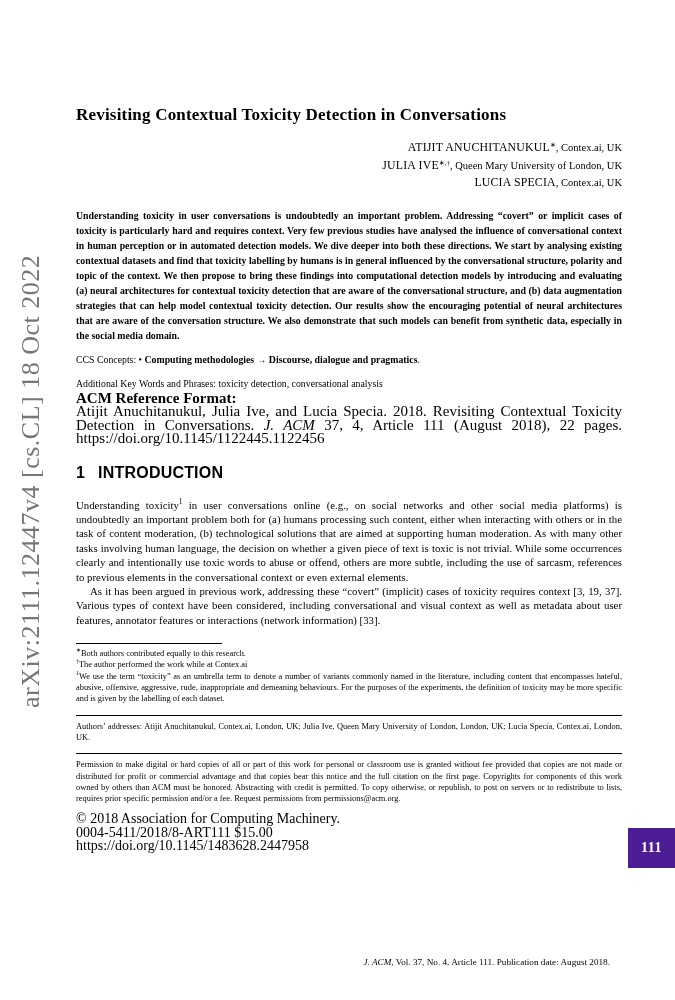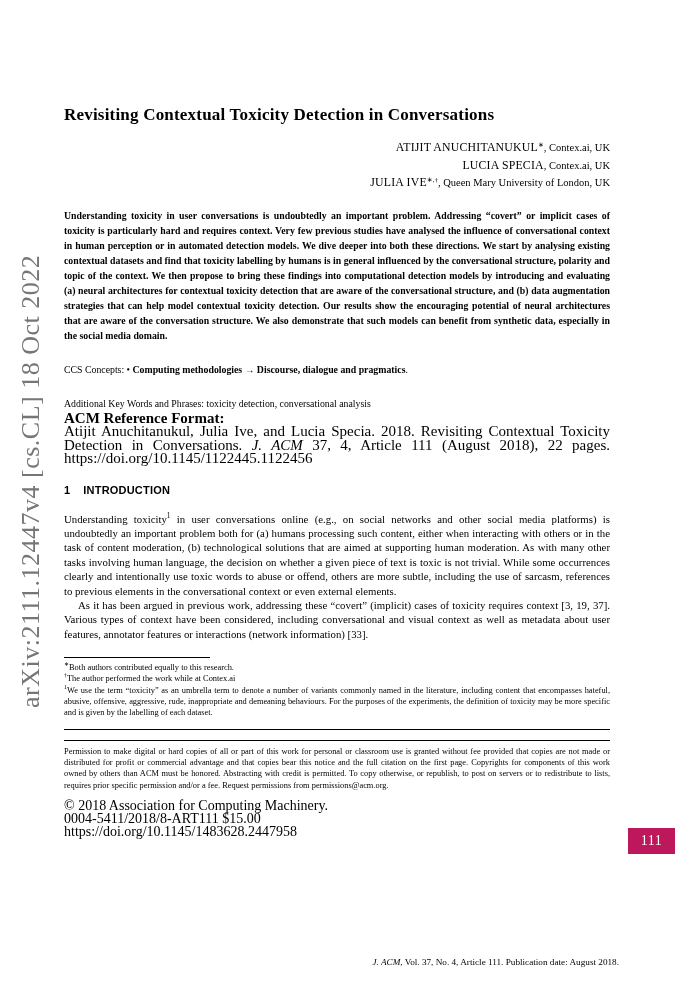--- a/index.html
+++ b/index.html
@@ -16,87 +16,87 @@
   
   .watermark {
     position: absolute; left: 16px; top: 708px;
     transform: rotate(-90deg); transform-origin: 0 0;
     white-space: nowrap; font-size: 26px; letter-spacing: 0.5px;
     color: #767676; font-family: "Liberation Serif", serif;
   }
 
   
   .article-badge {
-    position: absolute; right: 0; top: 828px; width: 47px; height: 26px;
-    background: #be185d; color: #fff; display: flex; align-items: center; justify-content: center;
-    font-size: 14px; font-weight: normal; letter-spacing: 0.5px;
+    position: absolute; right: 0; top: 828px; width: 47px; height: 40px;
+    background: #4c1d95; color: #fff; display: flex; align-items: center; justify-content: center;
+    font-size: 14px; font-weight: bold; letter-spacing: 0.5px;
   }
 
-  .content { position: absolute; left: 64px; top: 0; width: 546px; }
+  .content { position: absolute; left: 76px; top: 0; width: 546px; }
 
   .title { margin-top: 104px; font-size: 17px; line-height: 21px; font-weight: bold; letter-spacing: 0.2px; }
 
   .authors { margin-top: 14px; text-align: right; }
   .author-line { font-size: 10.5px; line-height: 17.5px; }
   .author-name { font-size: 11.8px; letter-spacing: 0.2px; }
   sup.marker { font-size: 7px; vertical-align: super; line-height: 0; }
 
   .abstract { margin-top: 16px; font-size: 9.8px; line-height: 15px; text-align: justify; font-weight: bold; }
 
-  .meta-line { margin-top: 20px; font-size: 9.8px; line-height: 14px; text-align: justify; }
+  .meta-line { margin-top: 10px; font-size: 9.8px; line-height: 14px; text-align: justify; }
   .ccs-strong { font-weight: bold; }
 
   .acm-ref { margin-top: 1px; font-size: 15px; line-height: 13.5px; text-align: justify; }
   .acm-ref .ref-label { font-weight: bold; display: block; }
   .journal-italic { font-style: italic; }
 
   .section-heading {
     margin-top: 18px; font-family: "Liberation Sans", sans-serif;
-    font-size: 11px; font-weight: bold; letter-spacing: 0.2px;
+    font-size: 16px; font-weight: bold; letter-spacing: 0.2px;
   }
   .section-heading .sec-num { margin-right: 13px; }
 
   .body-para { margin-top: 16px; font-size: 10.8px; line-height: 14.4px; text-align: justify; }
   .body-para.indent { margin-top: 0; text-indent: 14px; }
   .body-para sup { font-size: 7.5px; vertical-align: super; line-height: 0; }
 
   .footnote-rule { margin-top: 16px; width: 146px; border-top: 1px solid #000; height: 0; }
   .footnotes { margin-top: 4px; }
   .footnote { font-size: 8.4px; line-height: 11.3px; text-align: justify; }
   .footnote sup { font-size: 6px; vertical-align: super; line-height: 0; }
 
   .hr-full { margin-top: 10px; border-top: 1px solid #000; height: 0; width: 100%; }
   .small-block { margin-top: 5px; font-size: 8.4px; line-height: 11.3px; text-align: justify; }
 
   .copyright-block { margin-top: 8px; font-size: 14px; line-height: 13.2px; }
   .copyright-block div { display: block; }
   .doi-link { color: #000; text-decoration: none; }
 
   .footer {
-    position: absolute; top: 957px; right: 56px;
+    position: absolute; top: 957px; right: 65px;
     font-size: 9.2px; text-align: right; white-space: nowrap;
   }
 </style>
 </head>
 <body>
 
 <div class="page">
 
   <div class="watermark">arXiv:2111.12447v4  [cs.CL]  18 Oct 2022</div>
 
   <div class="article-badge">111</div>
 
   <div class="content">
 
     <h1 class="title">Revisiting Contextual Toxicity Detection in Conversations</h1>
 
     <div class="authors">
       <div class="author-line"><span class="author-name">ATIJIT ANUCHITANUKUL</span><sup class="marker">∗</sup><span class="author-affil">, Contex.ai, UK</span></div>
+      <div class="author-line"><span class="author-name">JULIA IVE</span><sup class="marker">∗,†</sup><span class="author-affil">, Queen Mary University of London, UK</span></div>
       <div class="author-line"><span class="author-name">LUCIA SPECIA</span><sup class="marker"></sup><span class="author-affil">, Contex.ai, UK</span></div>
-      <div class="author-line"><span class="author-name">JULIA IVE</span><sup class="marker">∗,†</sup><span class="author-affil">, Queen Mary University of London, UK</span></div>
     </div>
 
     <p class="abstract">Understanding toxicity in user conversations is undoubtedly an important problem. Addressing “covert” or implicit cases of toxicity is particularly hard and requires context. Very few previous studies have analysed the influence of conversational context in human perception or in automated detection models. We dive deeper into both these directions. We start by analysing existing contextual datasets and find that toxicity labelling by humans is in general influenced by the conversational structure, polarity and topic of the context. We then propose to bring these findings into computational detection models by introducing and evaluating (a) neural architectures for contextual toxicity detection that are aware of the conversational structure, and (b) data augmentation strategies that can help model contextual toxicity detection. Our results show the encouraging potential of neural architectures that are aware of the conversation structure. We also demonstrate that such models can benefit from synthetic data, especially in the social media domain.</p>
 
     <p class="meta-line"><span>CCS Concepts: </span><span>• </span><span class="ccs-strong">Computing methodologies → Discourse, dialogue and pragmatics</span><span>.</span></p>
 
     <p class="meta-line"><span>Additional Key Words and Phrases: </span><span>toxicity detection, conversational analysis</span></p>
 
     <div class="acm-ref">
       <span class="ref-label">ACM Reference Format:</span><span>Atijit Anuchitanukul, Julia Ive, and Lucia Specia. 2018. Revisiting Contextual Toxicity Detection in Conversations. </span><span class="journal-italic">J. ACM</span><span> 37, 4, Article 111 (August 2018), 22 pages. https://doi.org/10.1145/1122445.1122456</span>
@@ -110,20 +110,21 @@
 
     <div class="footnote-rule"></div>
 
     <div class="footnotes">
       <p class="footnote"><sup>∗</sup><span>Both authors contributed equally to this research.</span></p>
       <p class="footnote"><sup>†</sup><span>The author performed the work while at Contex.ai</span></p>
       <p class="footnote"><sup>1</sup><span>We use the term “toxicity” as an umbrella term to denote a number of variants commonly named in the literature, including content that encompasses hateful, abusive, offensive, aggressive, rude, inappropriate and demeaning behaviours. For the purposes of the experiments, the definition of toxicity may be more specific and is given by the labelling of each dataset.</span></p>
     </div>
 
     <div class="hr-full"></div>
+    <p class="small-block">Authors’ addresses: Atijit Anuchitanukul, Contex.ai, London, UK; Julia Ive, Queen Mary University of London, London, UK; Lucia Specia, Contex.ai, London, UK.</p>
 
     <div class="hr-full"></div>
     <p class="small-block">Permission to make digital or hard copies of all or part of this work for personal or classroom use is granted without fee provided that copies are not made or distributed for profit or commercial advantage and that copies bear this notice and the full citation on the first page. Copyrights for components of this work owned by others than ACM must be honored. Abstracting with credit is permitted. To copy otherwise, or republish, to post on servers or to redistribute to lists, requires prior specific permission and/or a fee. Request permissions from permissions@acm.org.</p>
 
     <div class="copyright-block">
       <div>© 2018 Association for Computing Machinery.</div>
       <div>0004-5411/2018/8-ART111 $15.00</div>
       <div><a class="doi-link" href="#">https://doi.org/10.1145/1483628.2447958</a></div>
     </div>
 

